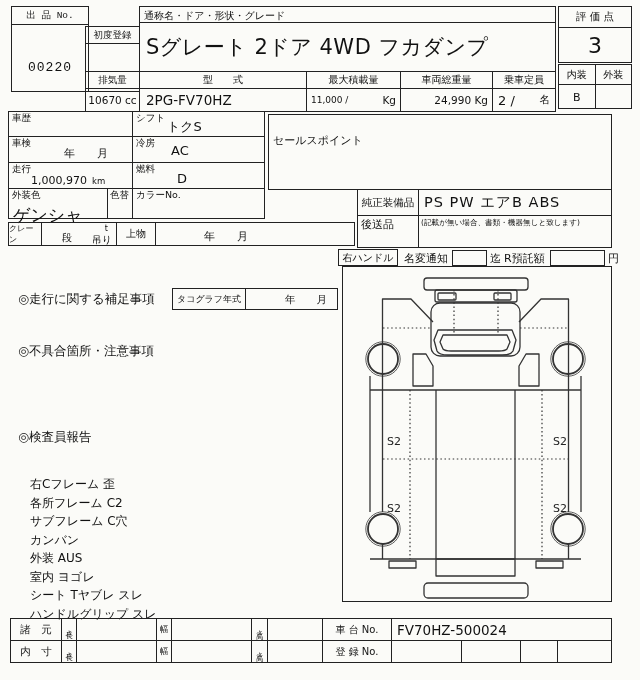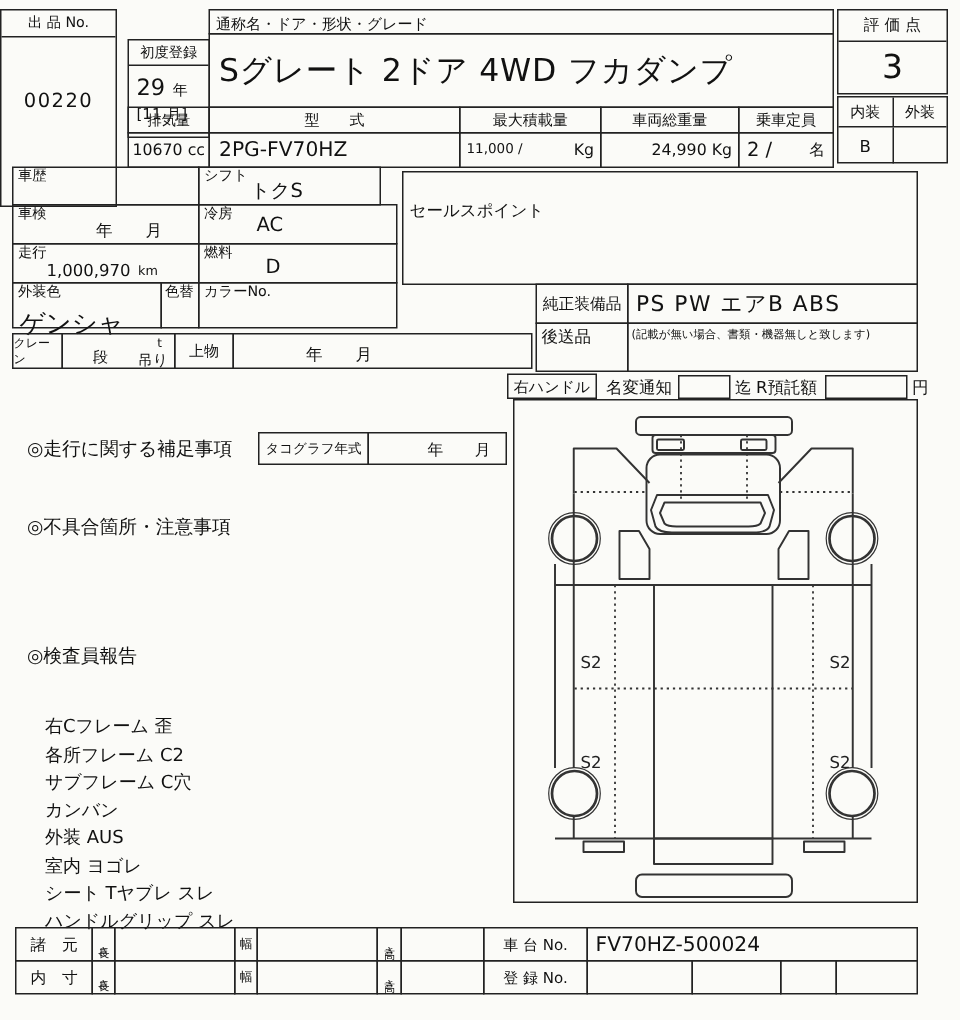--- a/index.html
+++ b/index.html
@@ -17,32 +17,27 @@
   .corner-lbl{position:absolute;top:1px;left:3px;font-size:9.5px;line-height:1.1;}
   .vert{writing-mode:vertical-rl;text-orientation:upright;font-size:7.5px;line-height:1;letter-spacing:-1px;}
   .note-line{font-size:12px;line-height:18.5px;white-space:pre;}
   svg text{font-family:"DejaVu Sans","Liberation Sans",sans-serif;}
 </style>
 </head>
 <body>
 
 <div id="sheet">
 
-  <div class="abs b" style="left:0;top:6px;width:78px;height:132px;">
+  <div class="abs b" style="left:11px;top:6px;width:78px;height:86px;font-family:Liberation Mono, monospace;">
     <div class="cc" style="height:17px;border-bottom:1.3px solid #222;font-size:9.5px;">出 品 No.</div>
     <div class="cc" style="height:84px;font-size:13px;letter-spacing:1px;">00220</div>
   </div>
 
   <div class="abs b" style="left:85px;top:6px;width:55px;height:66px;margin-top:20px;">
     <div class="cc" style="height:16px;border-bottom:1.3px solid #222;font-size:9.5px;">初度登録</div>
-    <div style="padding:4px 3px 0 5px;">
-      <span style="font-size:15px;">29</span>
-      <span style="font-size:10px;">年</span>
-      <div style="font-size:10px;margin-top:2px;">[11 月]</div>
-    </div>
   </div>
 
   <div class="abs b" style="left:139px;top:6px;width:417px;height:17px;padding:2px 0 0 4px;font-size:10px;">通称名・ドア・形状・グレード</div>
   <div class="abs b" style="left:139px;top:22px;width:417px;height:50px;display:flex;align-items:center;padding-left:6px;font-size:21px;letter-spacing:0.5px;white-space:nowrap;">Sグレート 2ドア 4WD フカダンプ</div>
 
   <div class="abs b cc" style="left:85px;top:71px;width:55px;height:18px;font-size:9.5px;">排気量</div>
   <div class="abs b cc" style="left:139px;top:71px;width:168px;height:18px;font-size:10px;">型　　式</div>
   <div class="abs b cc" style="left:306px;top:71px;width:95px;height:18px;font-size:10px;">最大積載量</div>
   <div class="abs b cc" style="left:400px;top:71px;width:93px;height:18px;font-size:10px;">車両総重量</div>
   <div class="abs b cc" style="left:492px;top:71px;width:64px;height:18px;font-size:10px;">乗車定員</div>
@@ -70,21 +65,21 @@
     </div>
     <div style="display:flex;height:24px;">
       <div class="cc" style="width:50%;border-right:1.3px solid #222;font-size:11px;">B</div>
       <div class="cc" style="width:50%;font-size:11px;"></div>
     </div>
   </div>
 
   <div class="abs b" style="left:8px;top:111px;width:125px;height:26px;">
     <span class="corner-lbl">車歴</span>
   </div>
-  <div class="abs b" style="left:132px;top:111px;width:122px;height:26px;">
+  <div class="abs b" style="left:132px;top:111px;width:133px;height:26px;">
     <span class="corner-lbl">シフト</span>
     <span style="position:absolute;left:34px;top:6px;font-size:13px;">トクS</span>
   </div>
 
   <div class="abs b" style="left:8px;top:136px;width:125px;height:27px;">
     <span class="corner-lbl">車検</span>
     <span style="position:absolute;left:55px;top:9px;font-size:11px;">年　　月</span>
   </div>
   <div class="abs b" style="left:132px;top:136px;width:133px;height:27px;">
     <span class="corner-lbl">冷房</span>

